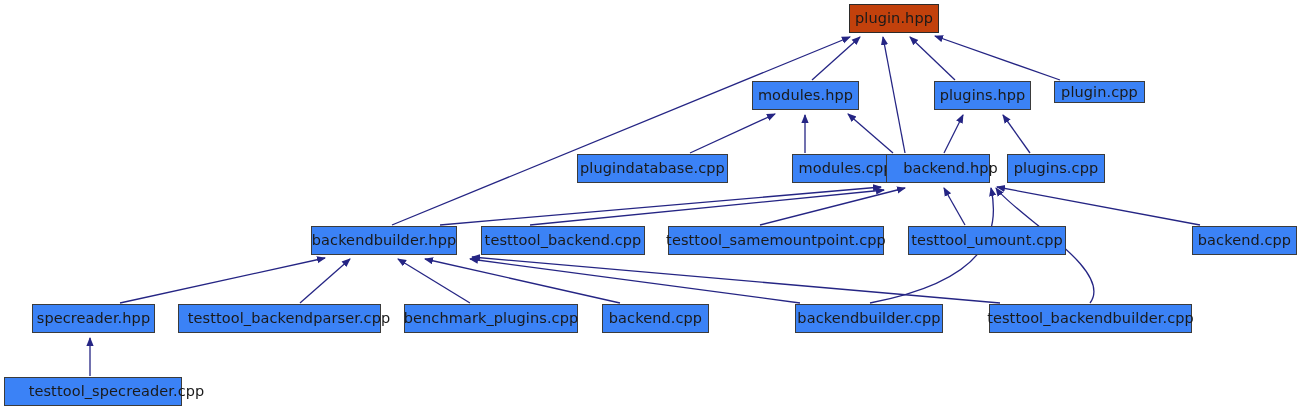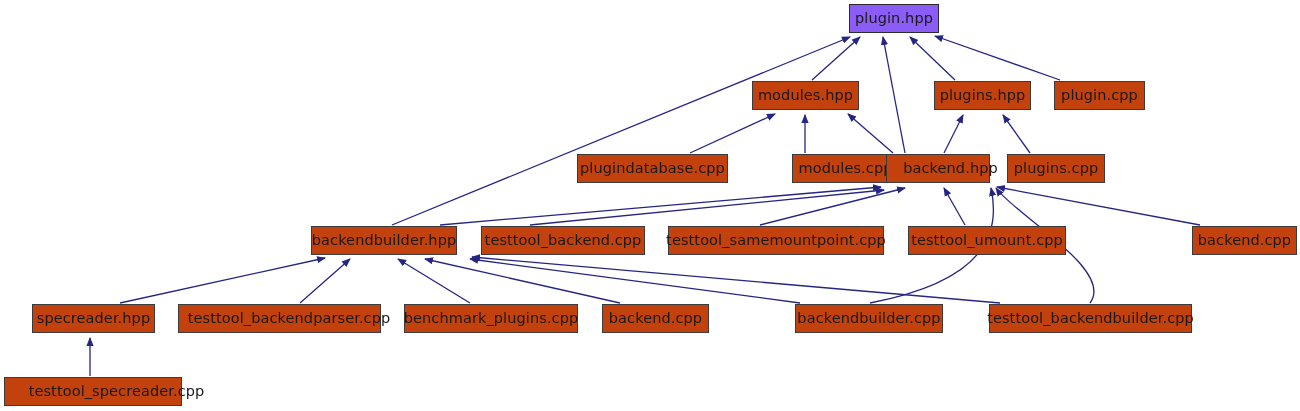--- a/index.html
+++ b/index.html
@@ -19,32 +19,32 @@
     left: 0;
     top: 0;
     width: 1300px;
     height: 411px;
     overflow: visible;
   }
   .node-box {
     position: absolute;
     box-sizing: border-box;
     border: 1px solid #3b3b3b;
-    background: #c2410c;
+    background: #3b82f6;
     color: #1a1a1a;
     font-size: 14.5px;
     line-height: 1;
     display: flex;
     align-items: center;
     justify-content: center;
     white-space: nowrap;
     letter-spacing: 0.1px;
   }
   .node-box.root {
-    background: #8b5cf6;
+    background: #c2410c;
     border-color: #2b2b2b;
   }
   .node-label {
     pointer-events: none;
   }
 </style>
 </head>
 <body>
 
 <div id="graph-canvas">
@@ -84,21 +84,21 @@
   <div id="nodes-layer">
       <div class="node-box root" style="left: 849px; top: 4px; width: 90px; height: 29px;">
         <span class="node-label">plugin.hpp</span>
       </div>
       <div class="node-box" style="left: 752px; top: 81px; width: 107px; height: 29px;">
         <span class="node-label">modules.hpp</span>
       </div>
       <div class="node-box" style="left: 934px; top: 81px; width: 97px; height: 29px; justify-content: center;">
         <span class="node-label">plugins.hpp</span>
       </div>
-      <div class="node-box" style="left: 1054px; top: 81px; width: 91px; height: 29px; text-align: right;">
+      <div class="node-box" style="left: 1054px; top: 81px; width: 91px; height: 22px; text-align: right;">
         <span class="node-label">plugin.cpp</span>
       </div>
       <div class="node-box" style="left: 577px; top: 154px; width: 151px; height: 29px;">
         <span class="node-label">plugindatabase.cpp</span>
       </div>
       <div class="node-box" style="left: 752px; top: 154px; width: 107px; height: 29px; margin-left: 40px;">
         <span class="node-label">modules.cpp</span>
       </div>
       <div class="node-box" style="left: 886px; top: 154px; width: 104px; height: 29px; padding-left: 25px;">
         <span class="node-label">backend.hpp</span>

